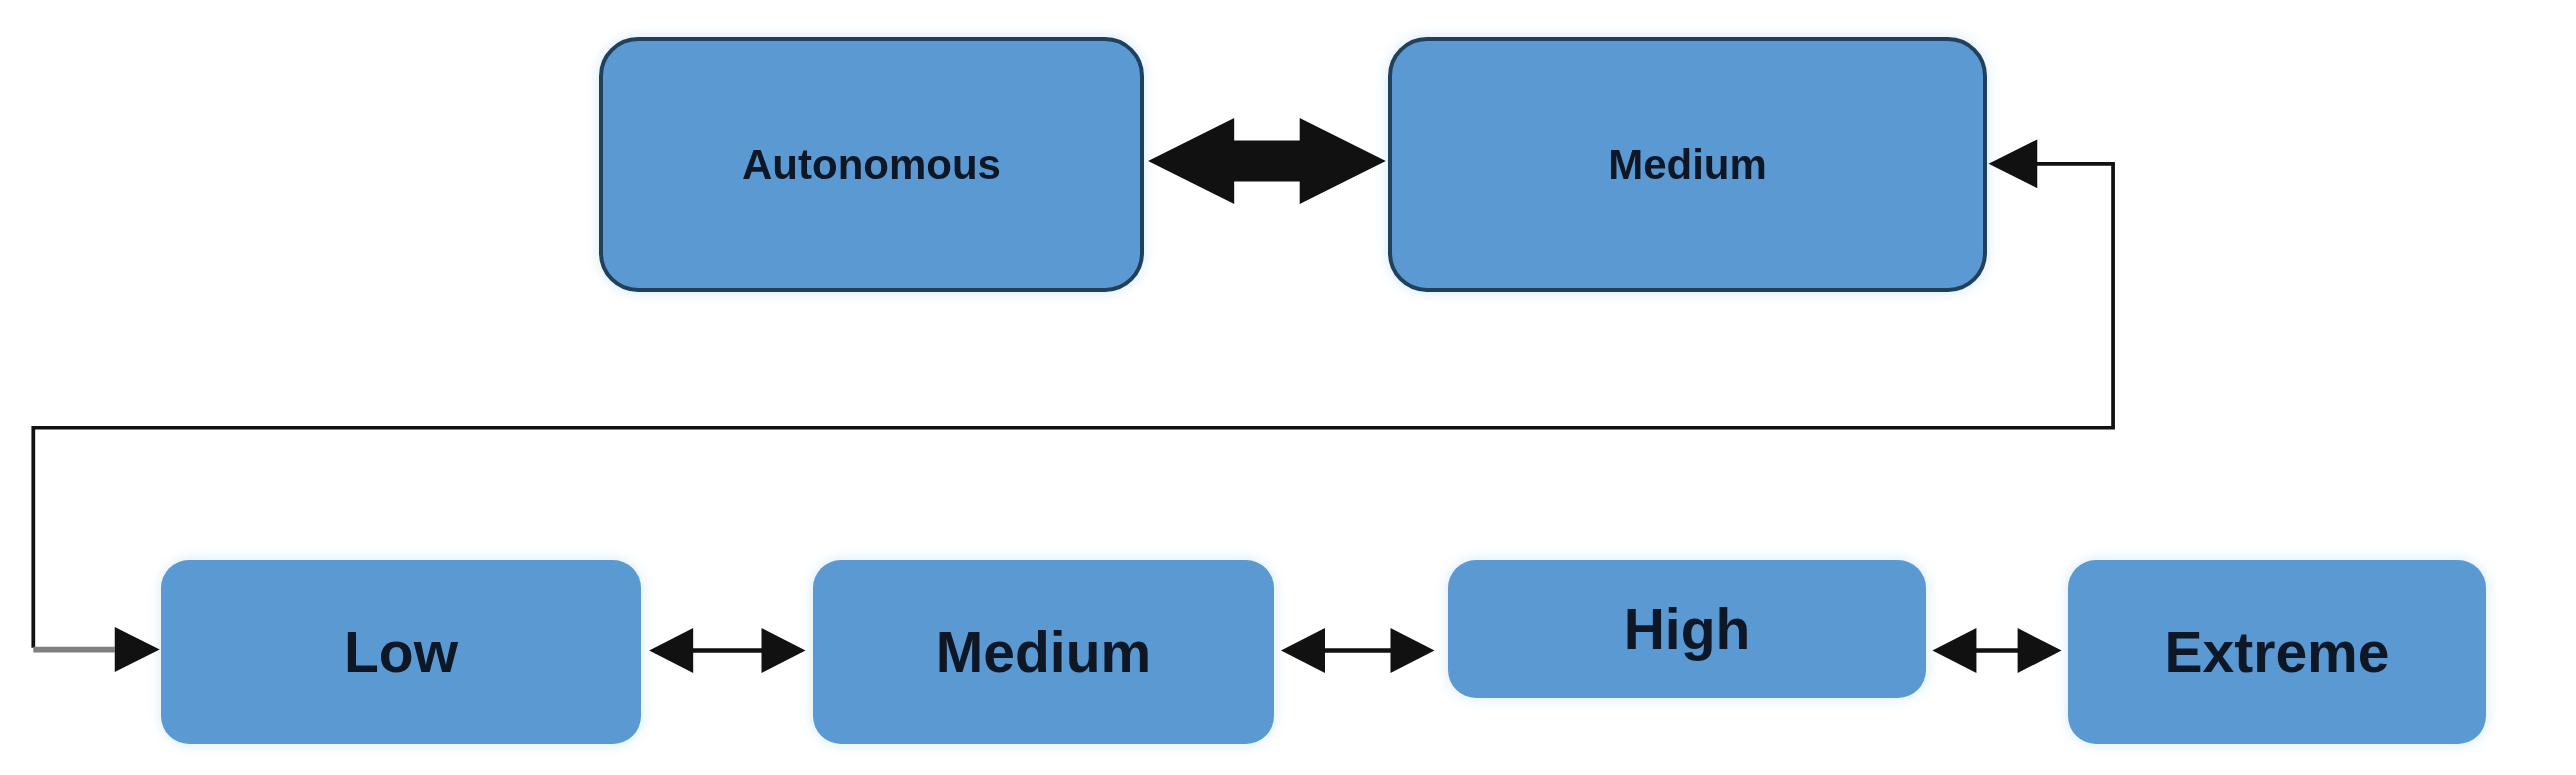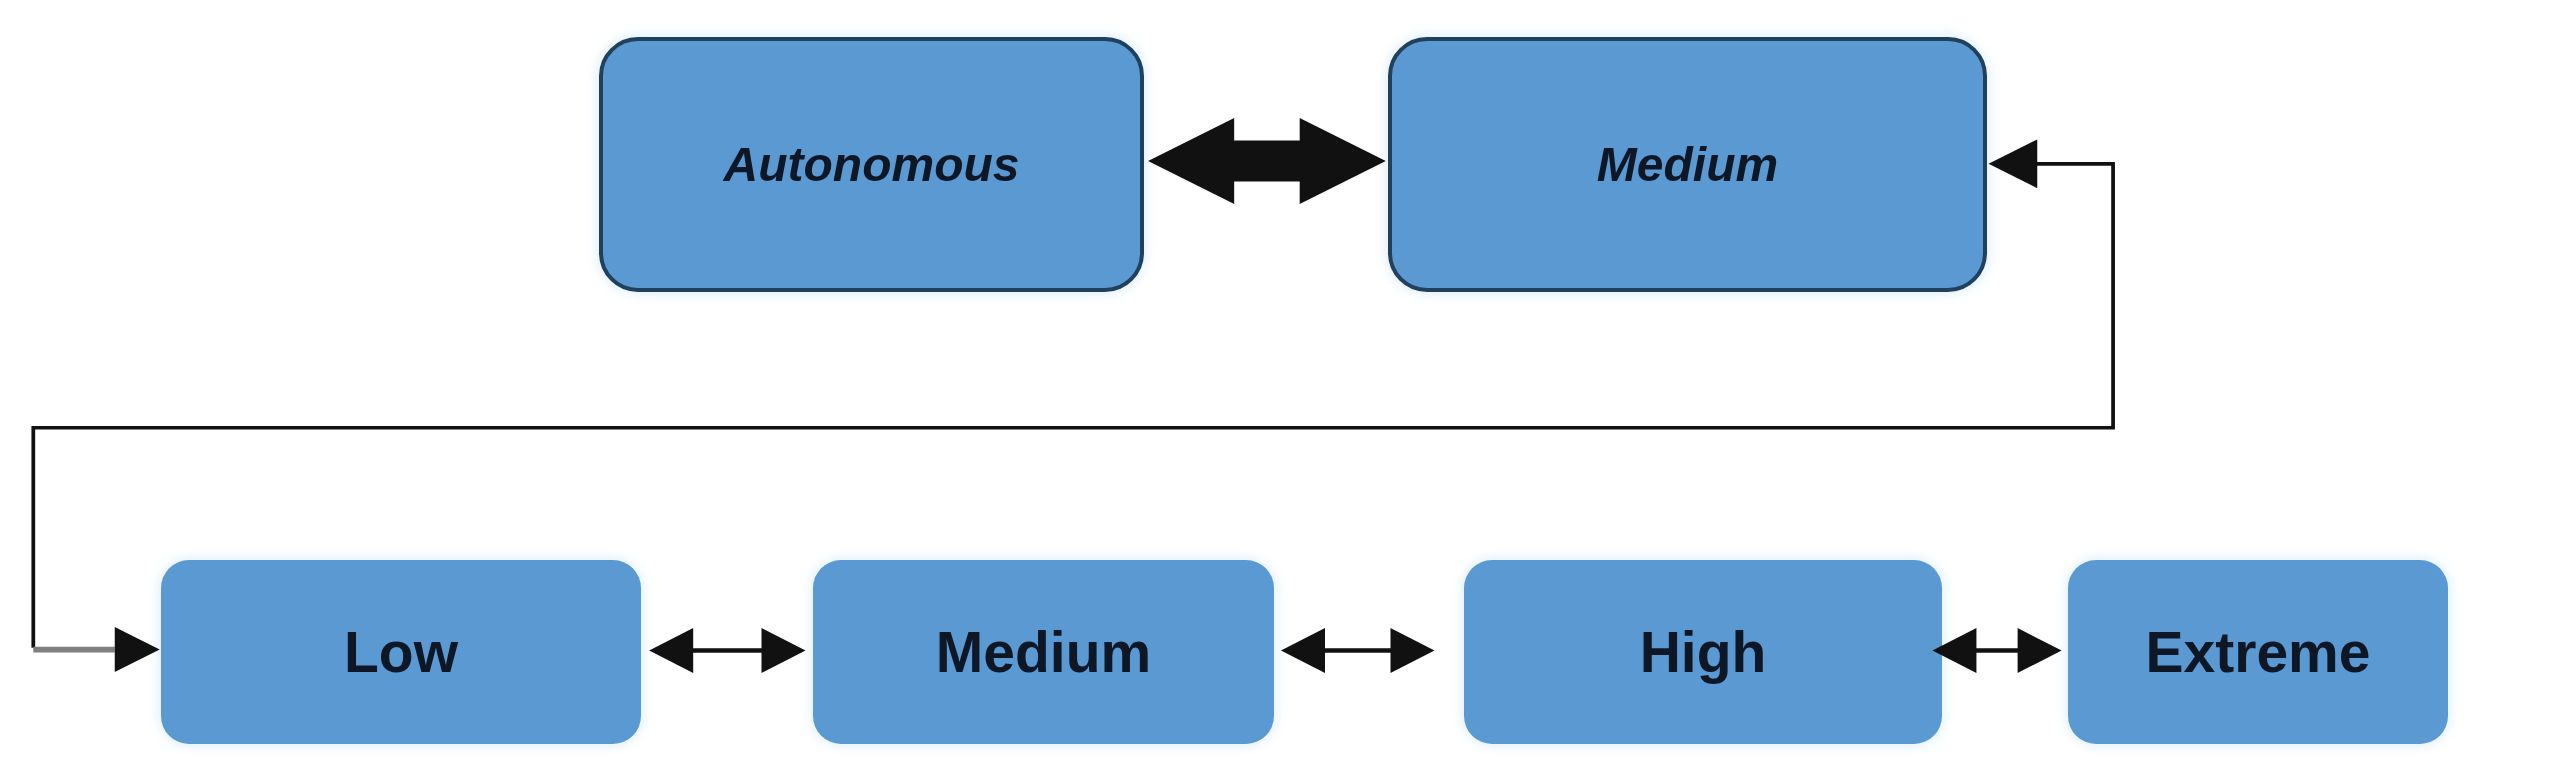--- a/index.html
+++ b/index.html
@@ -31,21 +31,21 @@
   .node .label {
     font-weight: bold;
     color: var(--label-color);
     white-space: nowrap;
     line-height: 1;
   }
   .node.top-node {
     border: 4.7px solid var(--node-border);
     border-radius: 39px;
   }
-  .node.top-node .label { font-size: 48px; font-style: italic; }
+  .node.top-node .label { font-size: 42px; }
   .node.bottom-node {
     border: none;
     border-radius: 28px;
   }
   .node.bottom-node .label { font-size: 57px; }
   svg.connector-layer {
     position: absolute;
     left: 0; top: 0;
     width: 2576px;
     height: 775px;
@@ -69,25 +69,25 @@
   </div>
 
   <div class="node bottom-node" style="left:161px; top:560px; width:480px; height:184px;">
     <span class="label">Low</span>
   </div>
 
   <div class="node bottom-node" style="left:813px; top:560px; width:461px; height:184px;">
     <span class="label">Medium</span>
   </div>
 
-  <div class="node bottom-node" style="left:1448px; top:560px; width:478px; height:184px;margin-left:16px;">
+  <div class="node bottom-node" style="left:1448px; top:560px; width:478px; height:138px;">
     <span class="label">High</span>
   </div>
 
-  <div class="node bottom-node" style="left:2068px; top:560px; width:380px; height:184px;">
+  <div class="node bottom-node" style="left:2068px; top:560px; width:418px; height:184px;">
     <span class="label">Extreme</span>
   </div>
 
   <svg class="connector-layer" viewBox="0 0 2751 828">
 
     <polygon class="arrow-fill" points="1226,172 1318,126 1318,150 1388,150 1388,126 1480,172 1388,218 1388,194 1318,194 1318,218"></polygon>
 
     <path class="arrow-line" stroke-width="4" d="M 2174 175 H 2257 V 457 H 35 V 692"></path>
     <path class="stub-line" stroke-width="6" d="M 35 694 H 122"></path>
     <polygon class="arrow-fill" points="2124,175 2176,149 2176,201"></polygon>

